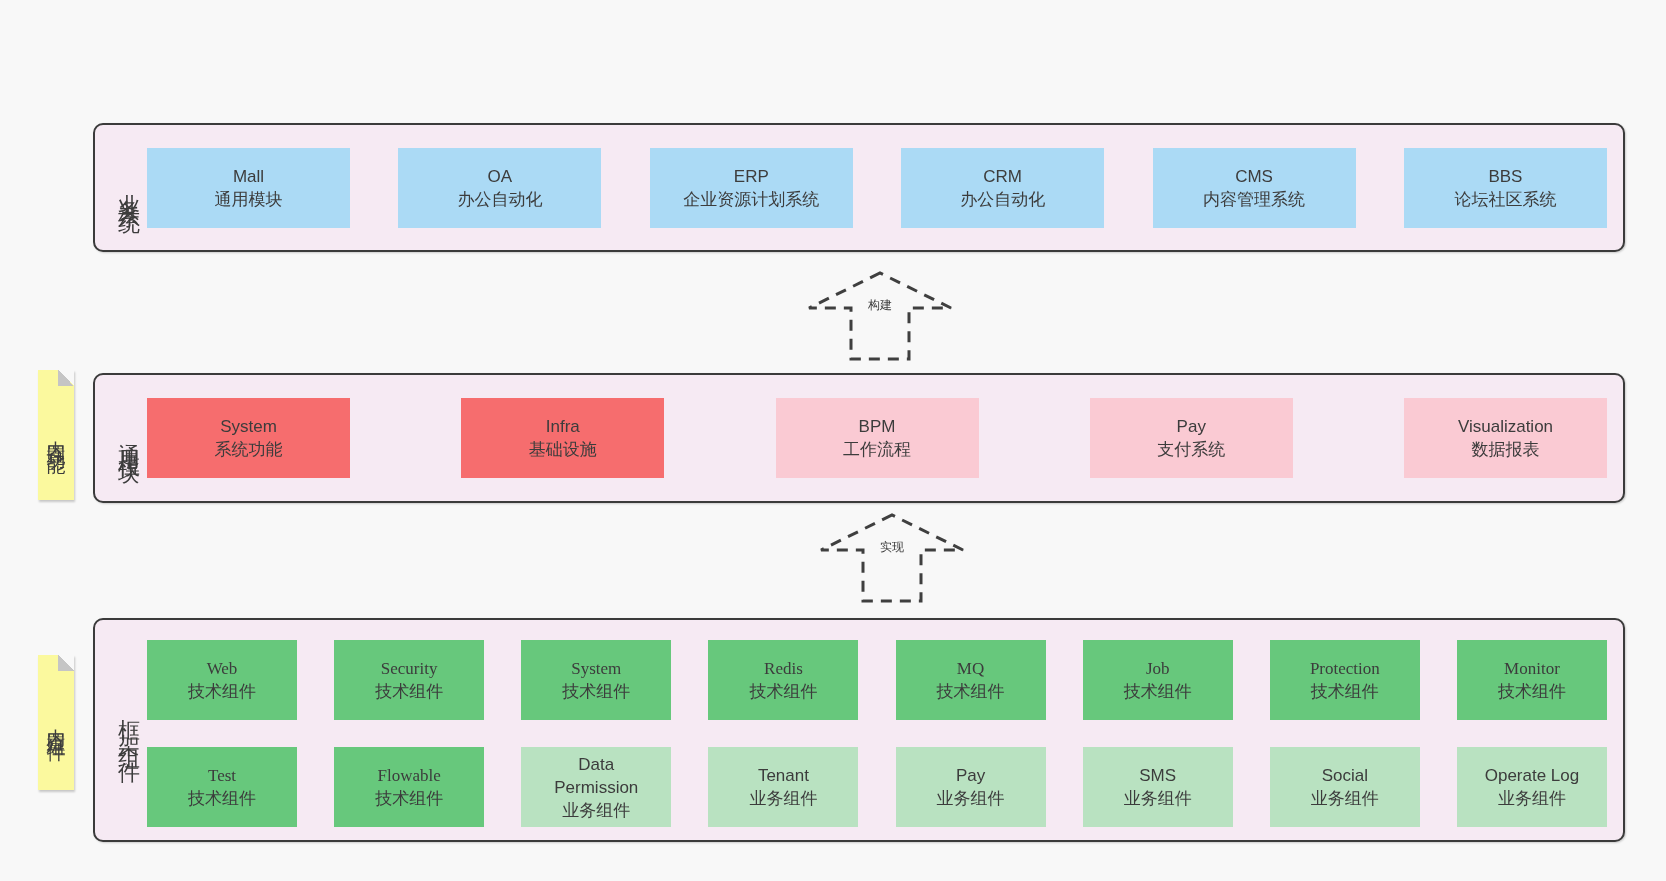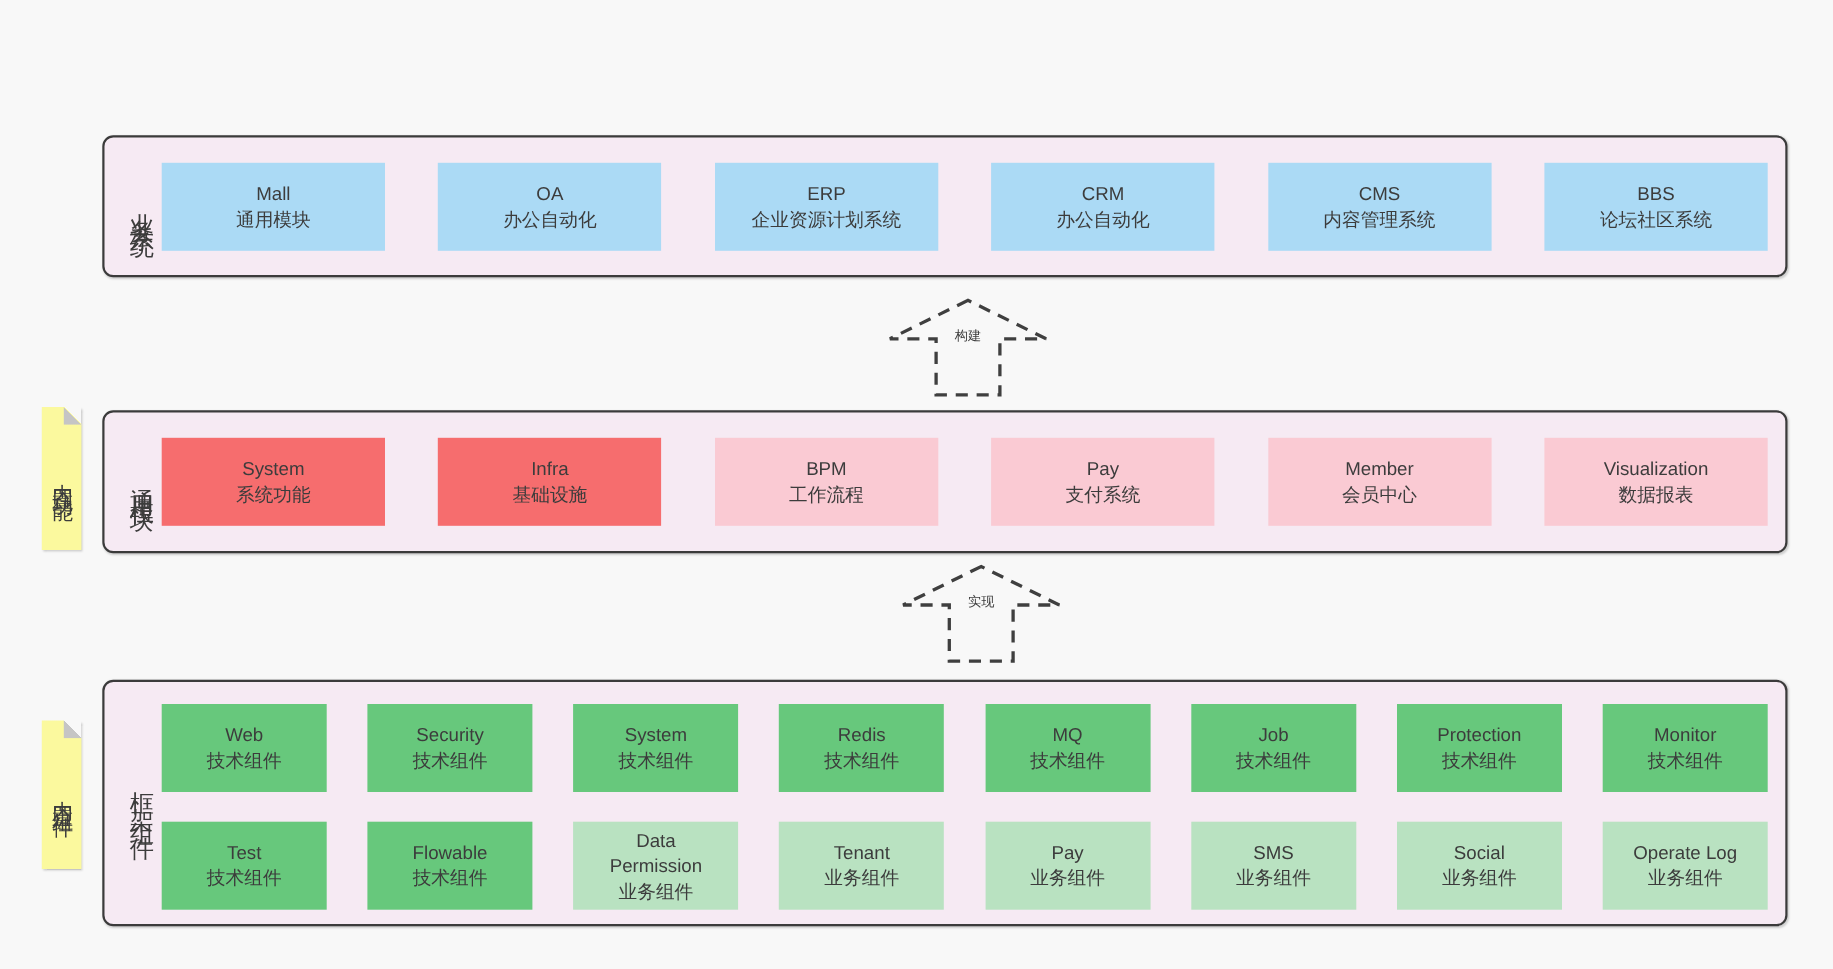--- a/index.html
+++ b/index.html
@@ -38,21 +38,21 @@
   }
   .row{display:flex; justify-content:space-between;}
   .box{
     height:80px; border-radius:0; box-sizing:border-box; padding:2px;
     display:flex; flex-direction:column; align-items:center; justify-content:center;
     text-align:center; font-size:17px; line-height:23px;
   }
   .w6 .box{width:203px;}
   .row .box{width:150px;}
   .blue{background:var(--blue);} .red{background:var(--red);}
-  .pink{background:var(--pink);} .green{background:var(--green);}
+  .pink{background:var(--pink);} .green{background:var(--green);font-family:Liberation Serif, serif;}
   .green-light{background:var(--green-light);}
   .narrow{display:inline-block; max-width:96px;}
   .sticky{
     position:absolute; left:38px; width:36px;
     background:linear-gradient(225deg, transparent 0 11px, var(--sticky-yellow) 11px);
     box-shadow:1px 2px 2px rgba(0,0,0,0.2);
   }
   #sticky2{top:370px; height:130px;}
   #sticky3{top:655px; height:135px;}
   .sticky-fold{
@@ -135,24 +135,20 @@
     </div>
     <div class="box pink">
       <span>BPM</span>
       <span>工作流程</span>
     </div>
     <div class="box pink">
       <span>Pay</span>
       <span>支付系统</span>
     </div>
     <div class="box pink">
-      <span>Member</span>
-      <span>会员中心</span>
-    </div>
-    <div class="box pink">
       <span>Visualization</span>
       <span>数据报表</span>
     </div>
   </div>
 </div>
 
 <div class="arrow" id="arrow2">
   <svg viewBox="0 0 148 92">
     <polygon points="74,3 3,38 45,38 45,89 103,89 103,38 145,38"></polygon>
   </svg>

